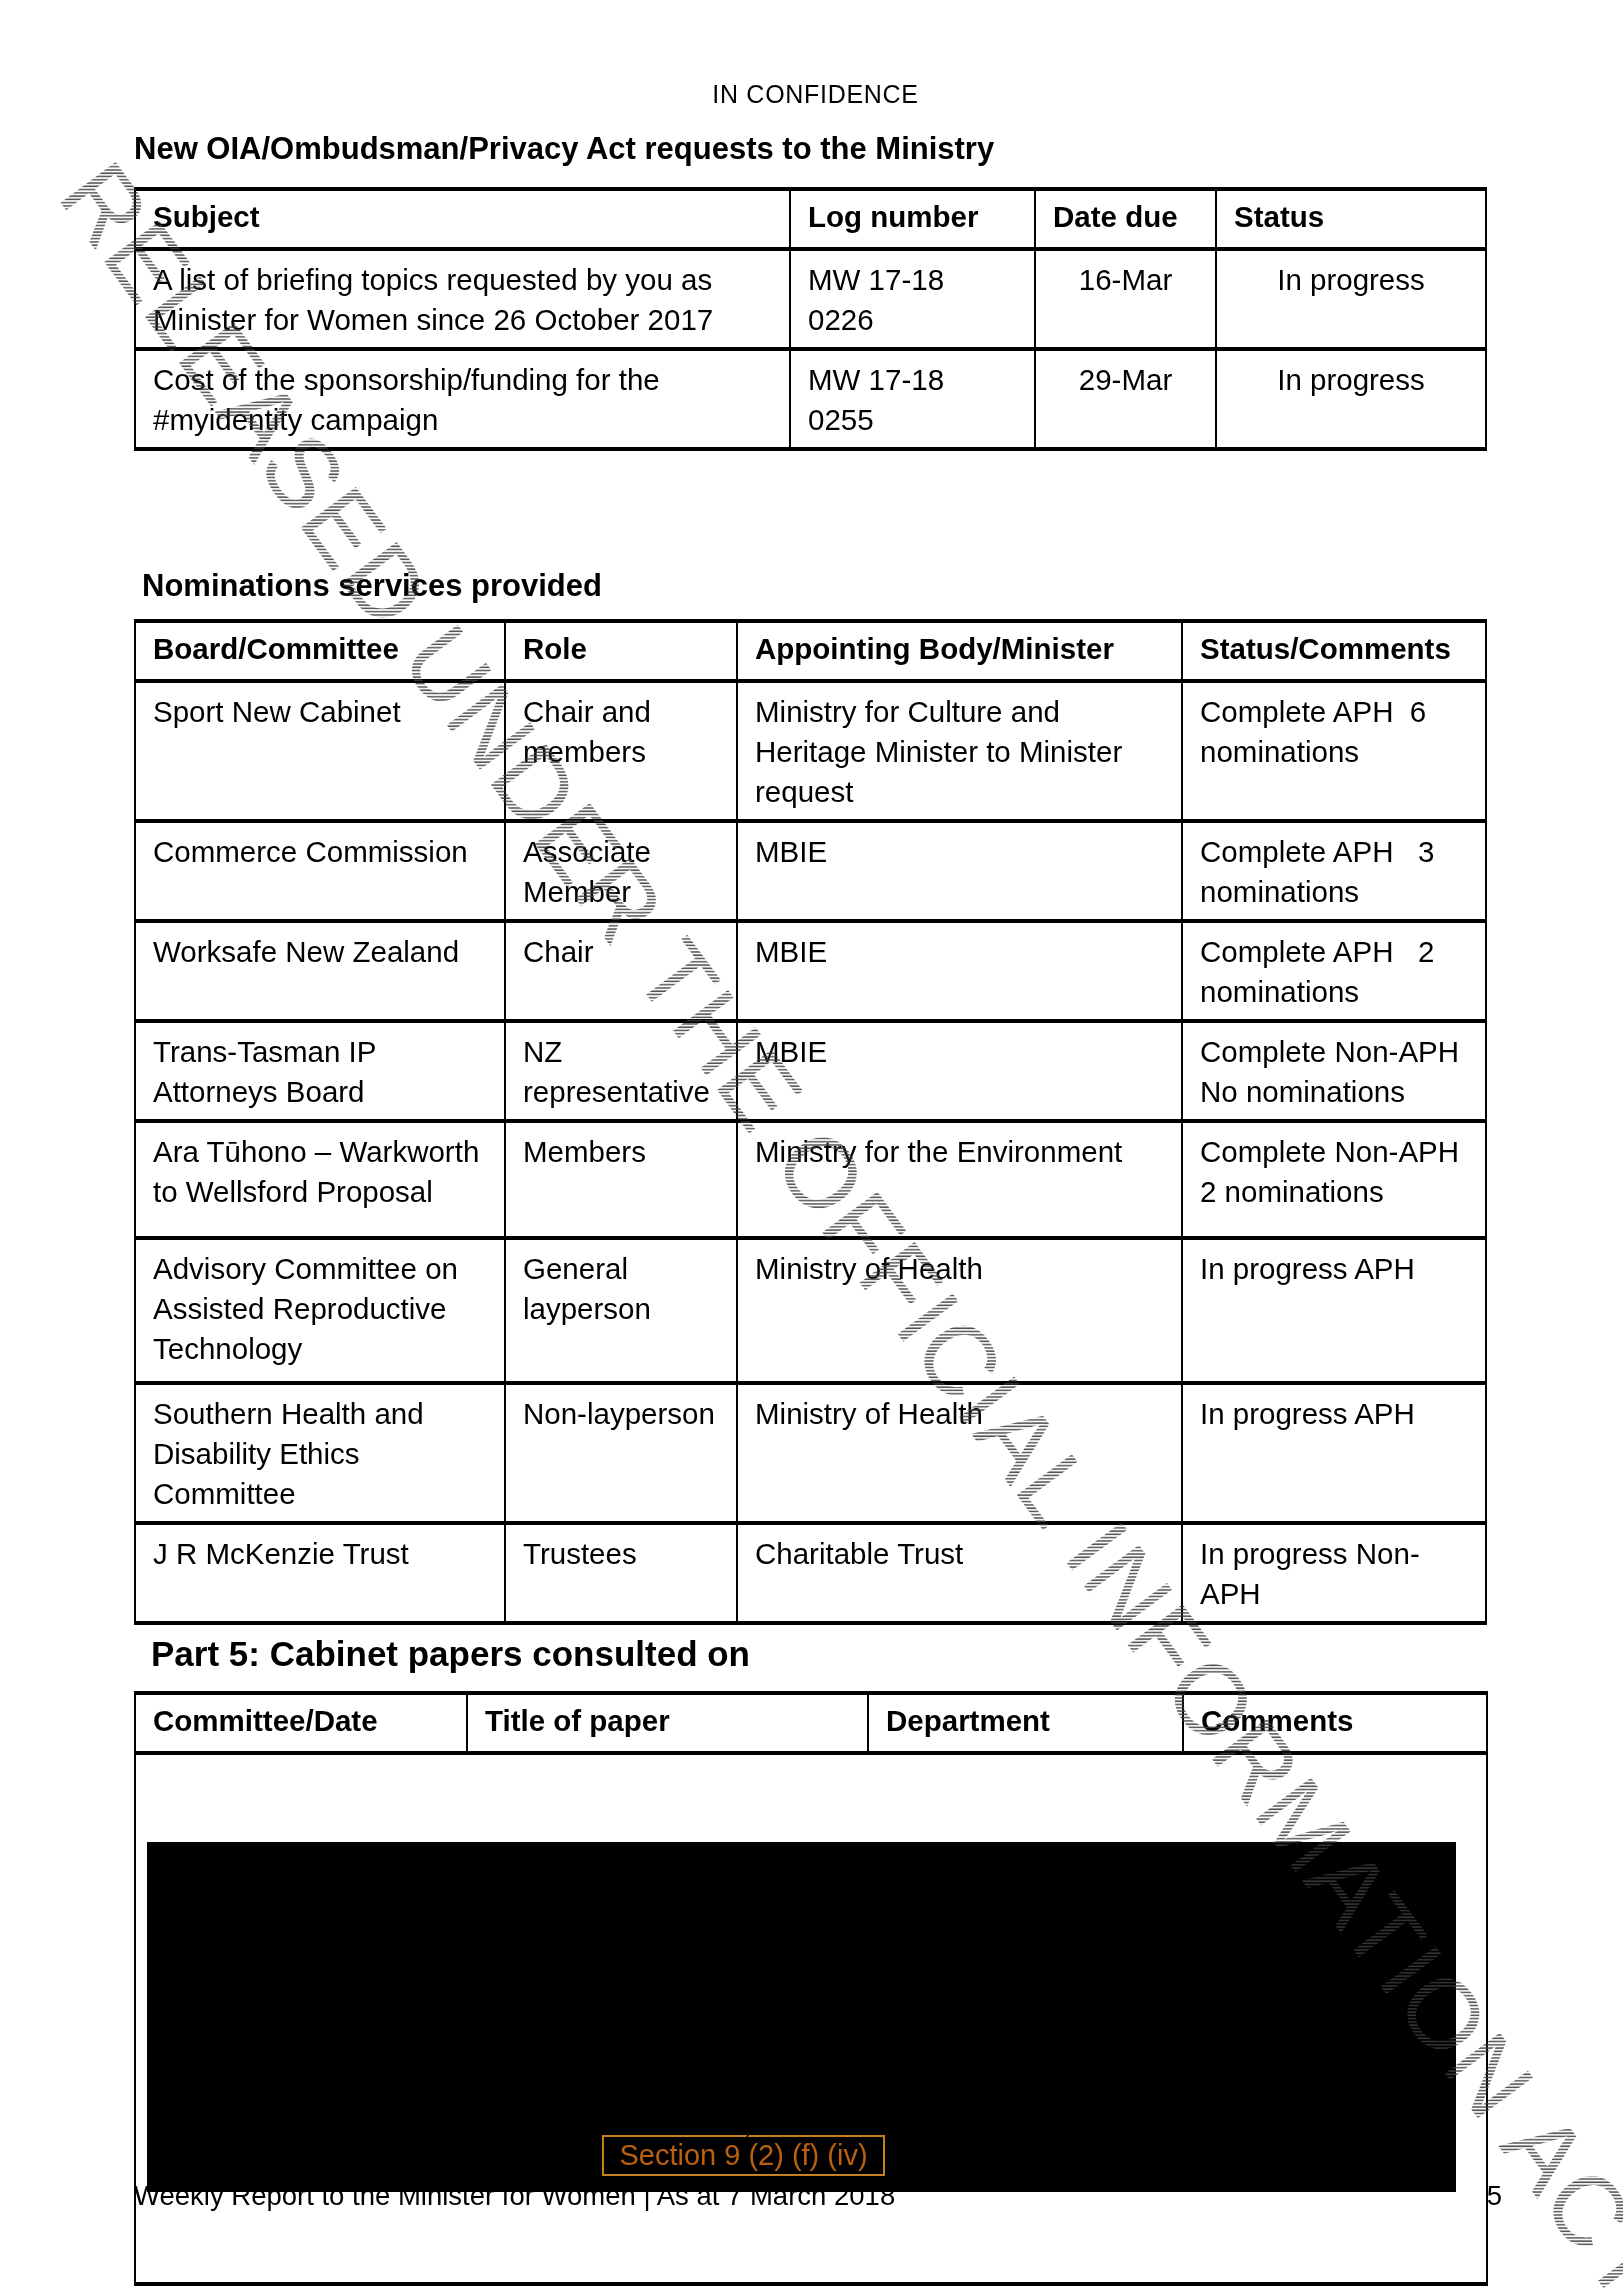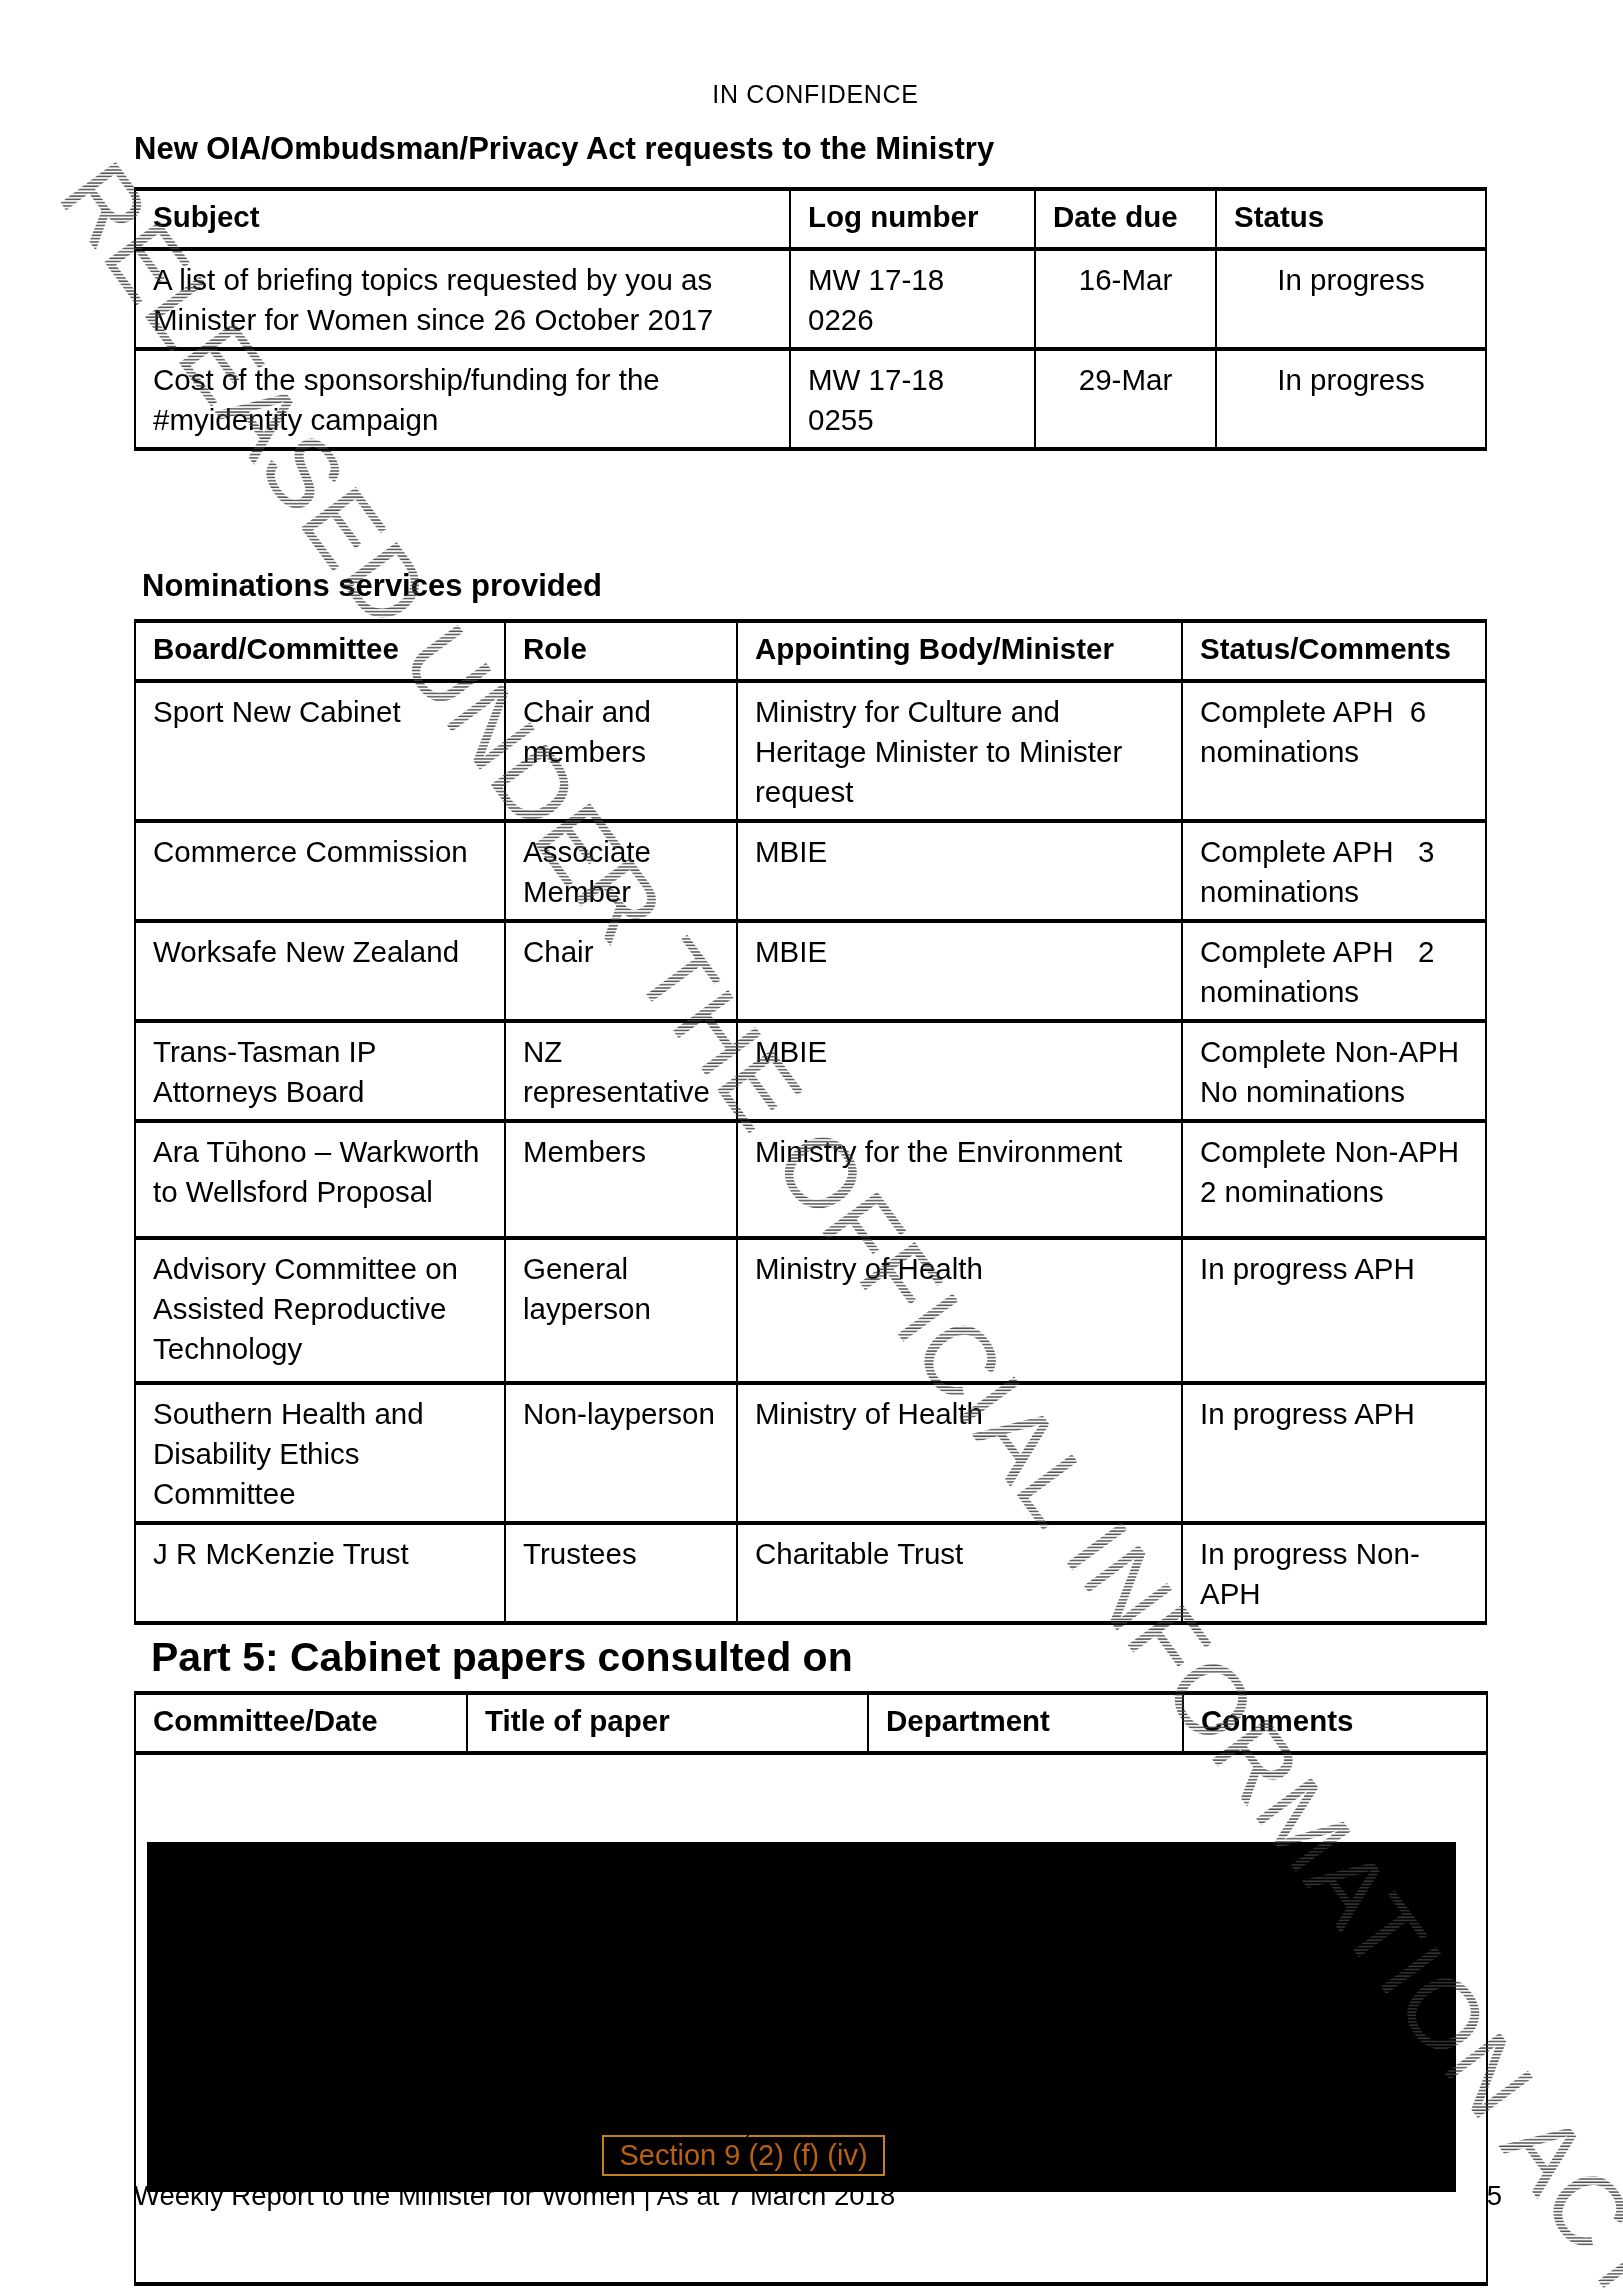--- a/index.html
+++ b/index.html
@@ -10,21 +10,21 @@
   }
   .classification {
     position:absolute; top:80px; left:4px; width:100%; text-align:center;
     font-size:25px; letter-spacing:0.7px;
   }
   .section-heading {
     position:absolute; left:134px; font-weight:bold; font-size:31px; white-space:nowrap;
   }
   #oia-heading   { top:131px; }
   #nom-heading   { top:568px;margin-left:8px; }
-  #part5-heading { top:1634px; left:151px; font-size:41px; }
+  #part5-heading { top:1634px; left:151px; font-size:35px; }
 
   table.doc {
     position:absolute; left:134px; width:1352px; border-collapse:collapse; table-layout:fixed;
     font-size:29.5px; line-height:1.36; border-bottom:4.6px solid #000;
   }
   table.doc tr  { border-top:4.6px solid #000; }
   table.doc th, table.doc td {
     border-left:2.6px solid #000; border-right:2.6px solid #000;
     padding:9.2px 17px 6.5px 17px; vertical-align:top; text-align:left;
     white-space:pre-wrap; word-wrap:break-word; font-weight:normal;

